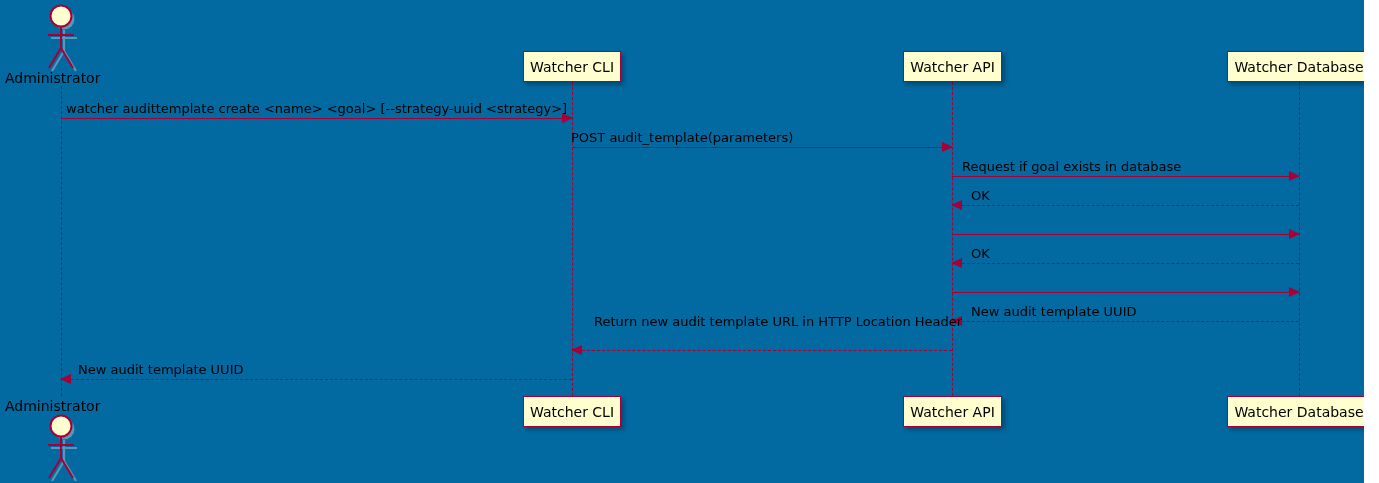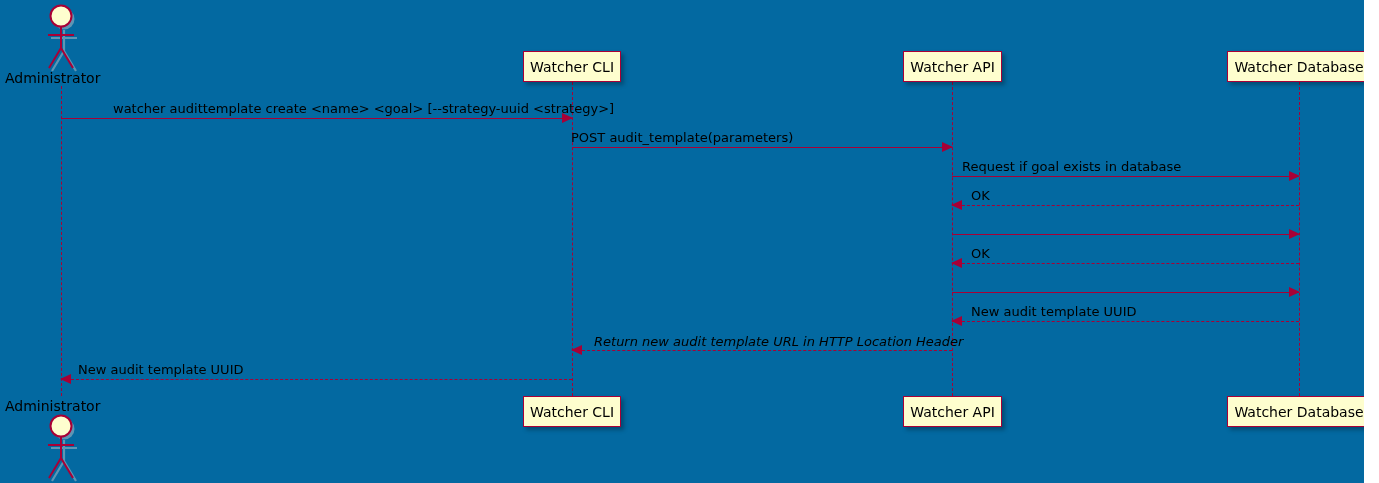--- a/index.html
+++ b/index.html
@@ -128,21 +128,21 @@
     <span>Watcher API</span>
   </div>
   <div class="participant-box" style="left:1227px; top:51px; width:144px; height:31px;">
     <span>Watcher Database</span>
   </div>
 
   <div class="msg right" style="left:61px; top:118px; width:511px;">
     <div class="line"></div>
     <div class="head"></div>
   </div>
-  <div class="msg-label" style="left:66px; top:101px;margin-left:47px;">watcher audittemplate create &lt;name&gt; &lt;goal&gt; [--strategy-uuid &lt;strategy&gt;]</div>
+  <div class="msg-label" style="left:66px; top:101px;">watcher audittemplate create &lt;name&gt; &lt;goal&gt; [--strategy-uuid &lt;strategy&gt;]</div>
 
   <div class="msg right" style="left:572px; top:147px; width:380px;">
     <div class="line"></div>
     <div class="head"></div>
   </div>
   <div class="msg-label" style="left:571px; top:130px;">POST audit_template(parameters)</div>
 
   <div class="msg right" style="left:952px; top:176px; width:347px;">
     <div class="line"></div>
     <div class="head"></div>
@@ -174,21 +174,21 @@
   <div class="msg left dashed" style="left:952px; top:321px; width:347px;">
     <div class="line"></div>
     <div class="head"></div>
   </div>
   <div class="msg-label" style="left:971px; top:304px;">New audit template UUID</div>
 
   <div class="msg left dashed" style="left:572px; top:350px; width:380px;">
     <div class="line"></div>
     <div class="head"></div>
   </div>
-  <div class="msg-label" style="left:594px; top:334px;font-style:italic;">Return new audit template URL in HTTP Location Header</div>
+  <div class="msg-label" style="left:594px; top:314px;">Return new audit template URL in HTTP Location Header</div>
 
   <div class="msg left dashed" style="left:61px; top:379px; width:511px;">
     <div class="line"></div>
     <div class="head"></div>
   </div>
   <div class="msg-label" style="left:78px; top:362px;">New audit template UUID</div>
 
   <div class="participant-box" style="left:523px; top:396px; width:98px; height:31px;">
     <span>Watcher CLI</span>
   </div>

